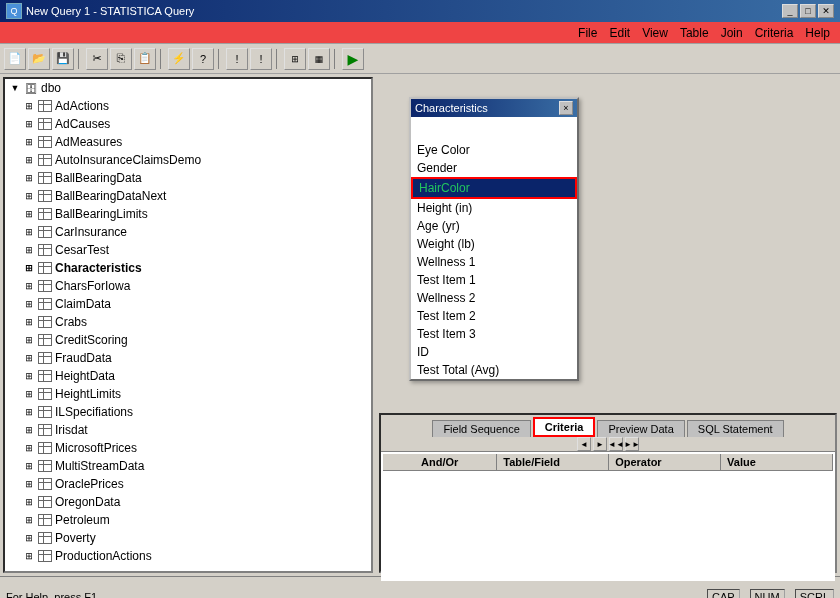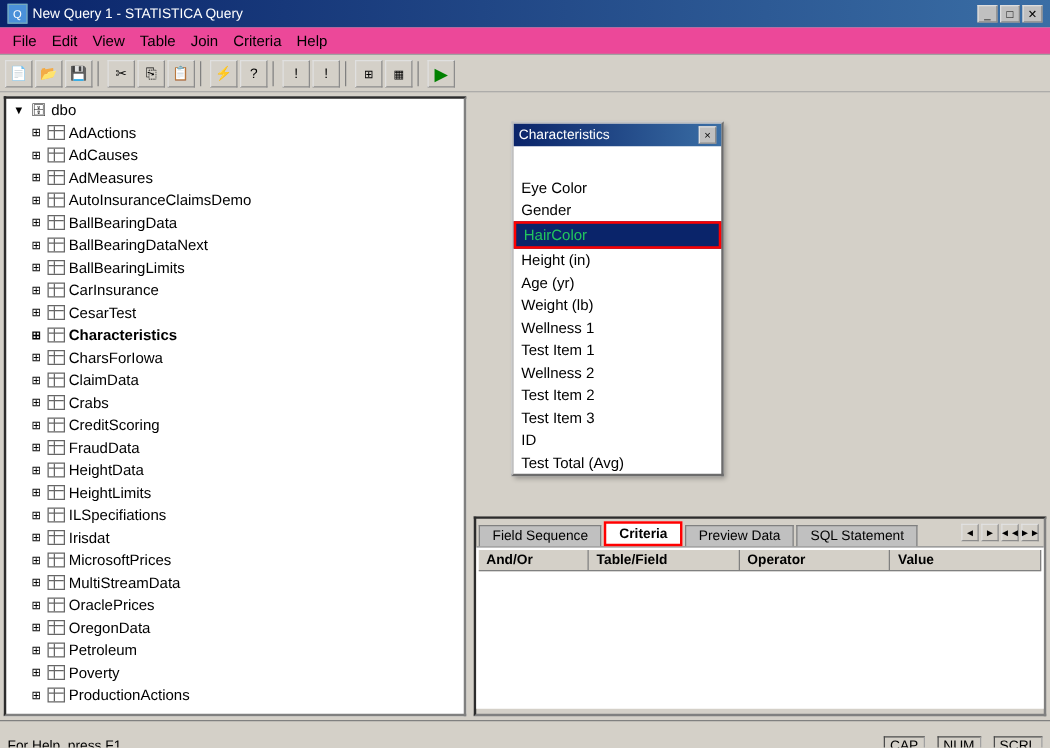--- a/index.html
+++ b/index.html
@@ -16,26 +16,27 @@
       justify-content: space-between;
     }
     .title-bar-left { display: flex; align-items: center; gap: 4px; font-size: 11px; }
     .title-bar-icon { width: 16px; height: 16px; background: #4a90d9; border: 1px solid #7ab; display: flex; align-items: center; justify-content: center; font-size: 9px; color: white; }
     .title-bar-controls { display: flex; gap: 2px; }
     .title-btn { width: 16px; height: 14px; background: #c0c0c0; border: 1px outset #ddd; font-size: 9px; display: flex; align-items: center; justify-content: center; cursor: pointer; color: #000; }
     .title-btn.close { background: #c0c0c0; }
 
     
     .menu-bar {
-      background: #ec4899;
+      background: #ef4444;
       height: 22px;
       display: flex;
       align-items: center;
       padding: 0 4px;
       border-bottom: 1px solid #a0a0a0;
+      justify-content: flex-end;
     }
     .menu-item { padding: 2px 6px; font-size: 12px; cursor: pointer; }
 
     
     .toolbar {
       background: #d4d0c8;
       height: 30px;
       display: flex;
       align-items: center;
       padding: 2px 4px;
@@ -197,21 +198,21 @@
       background: #d4d0c8;
       border-bottom: 1px solid #808080;
     }
     .grid-header-cell {
       padding: 2px 6px;
       border-right: 1px solid #808080;
       font-size: 11px;
       font-weight: bold;
       flex: 1;
     }
-    .grid-header-cell:first-child { flex: 0.7; }
+    .grid-header-cell:first-child { flex: 0.7; margin-left: 32px; }
 
     
     .status-bar {
       height: 40px;
       background: #d4d0c8;
       border-top: 1px solid #808080;
       display: flex;
       align-items: center;
       padding: 0 6px;
       justify-content: space-between;
@@ -221,20 +222,21 @@
     .status-indicator { padding: 1px 4px; border: 1px inset #a0a0a0; }
 
     
     .tree-scroll::-webkit-scrollbar { width: 16px; }
     .tree-scroll::-webkit-scrollbar-track { background: #d4d0c8; }
     .tree-scroll::-webkit-scrollbar-thumb { background: #a0a0a0; border: 1px outset #c0c0c0; }
 
     .tabs-row {
       display: flex;
       align-items: center;
+      flex-direction: column;
     }
 
     .tree-indent-1 { padding-left: 16px; }
   </style>
 </head>
 <body>
 
 <div class="title-bar">
   <div class="title-bar-left">
     <div class="title-bar-icon">Q</div>

